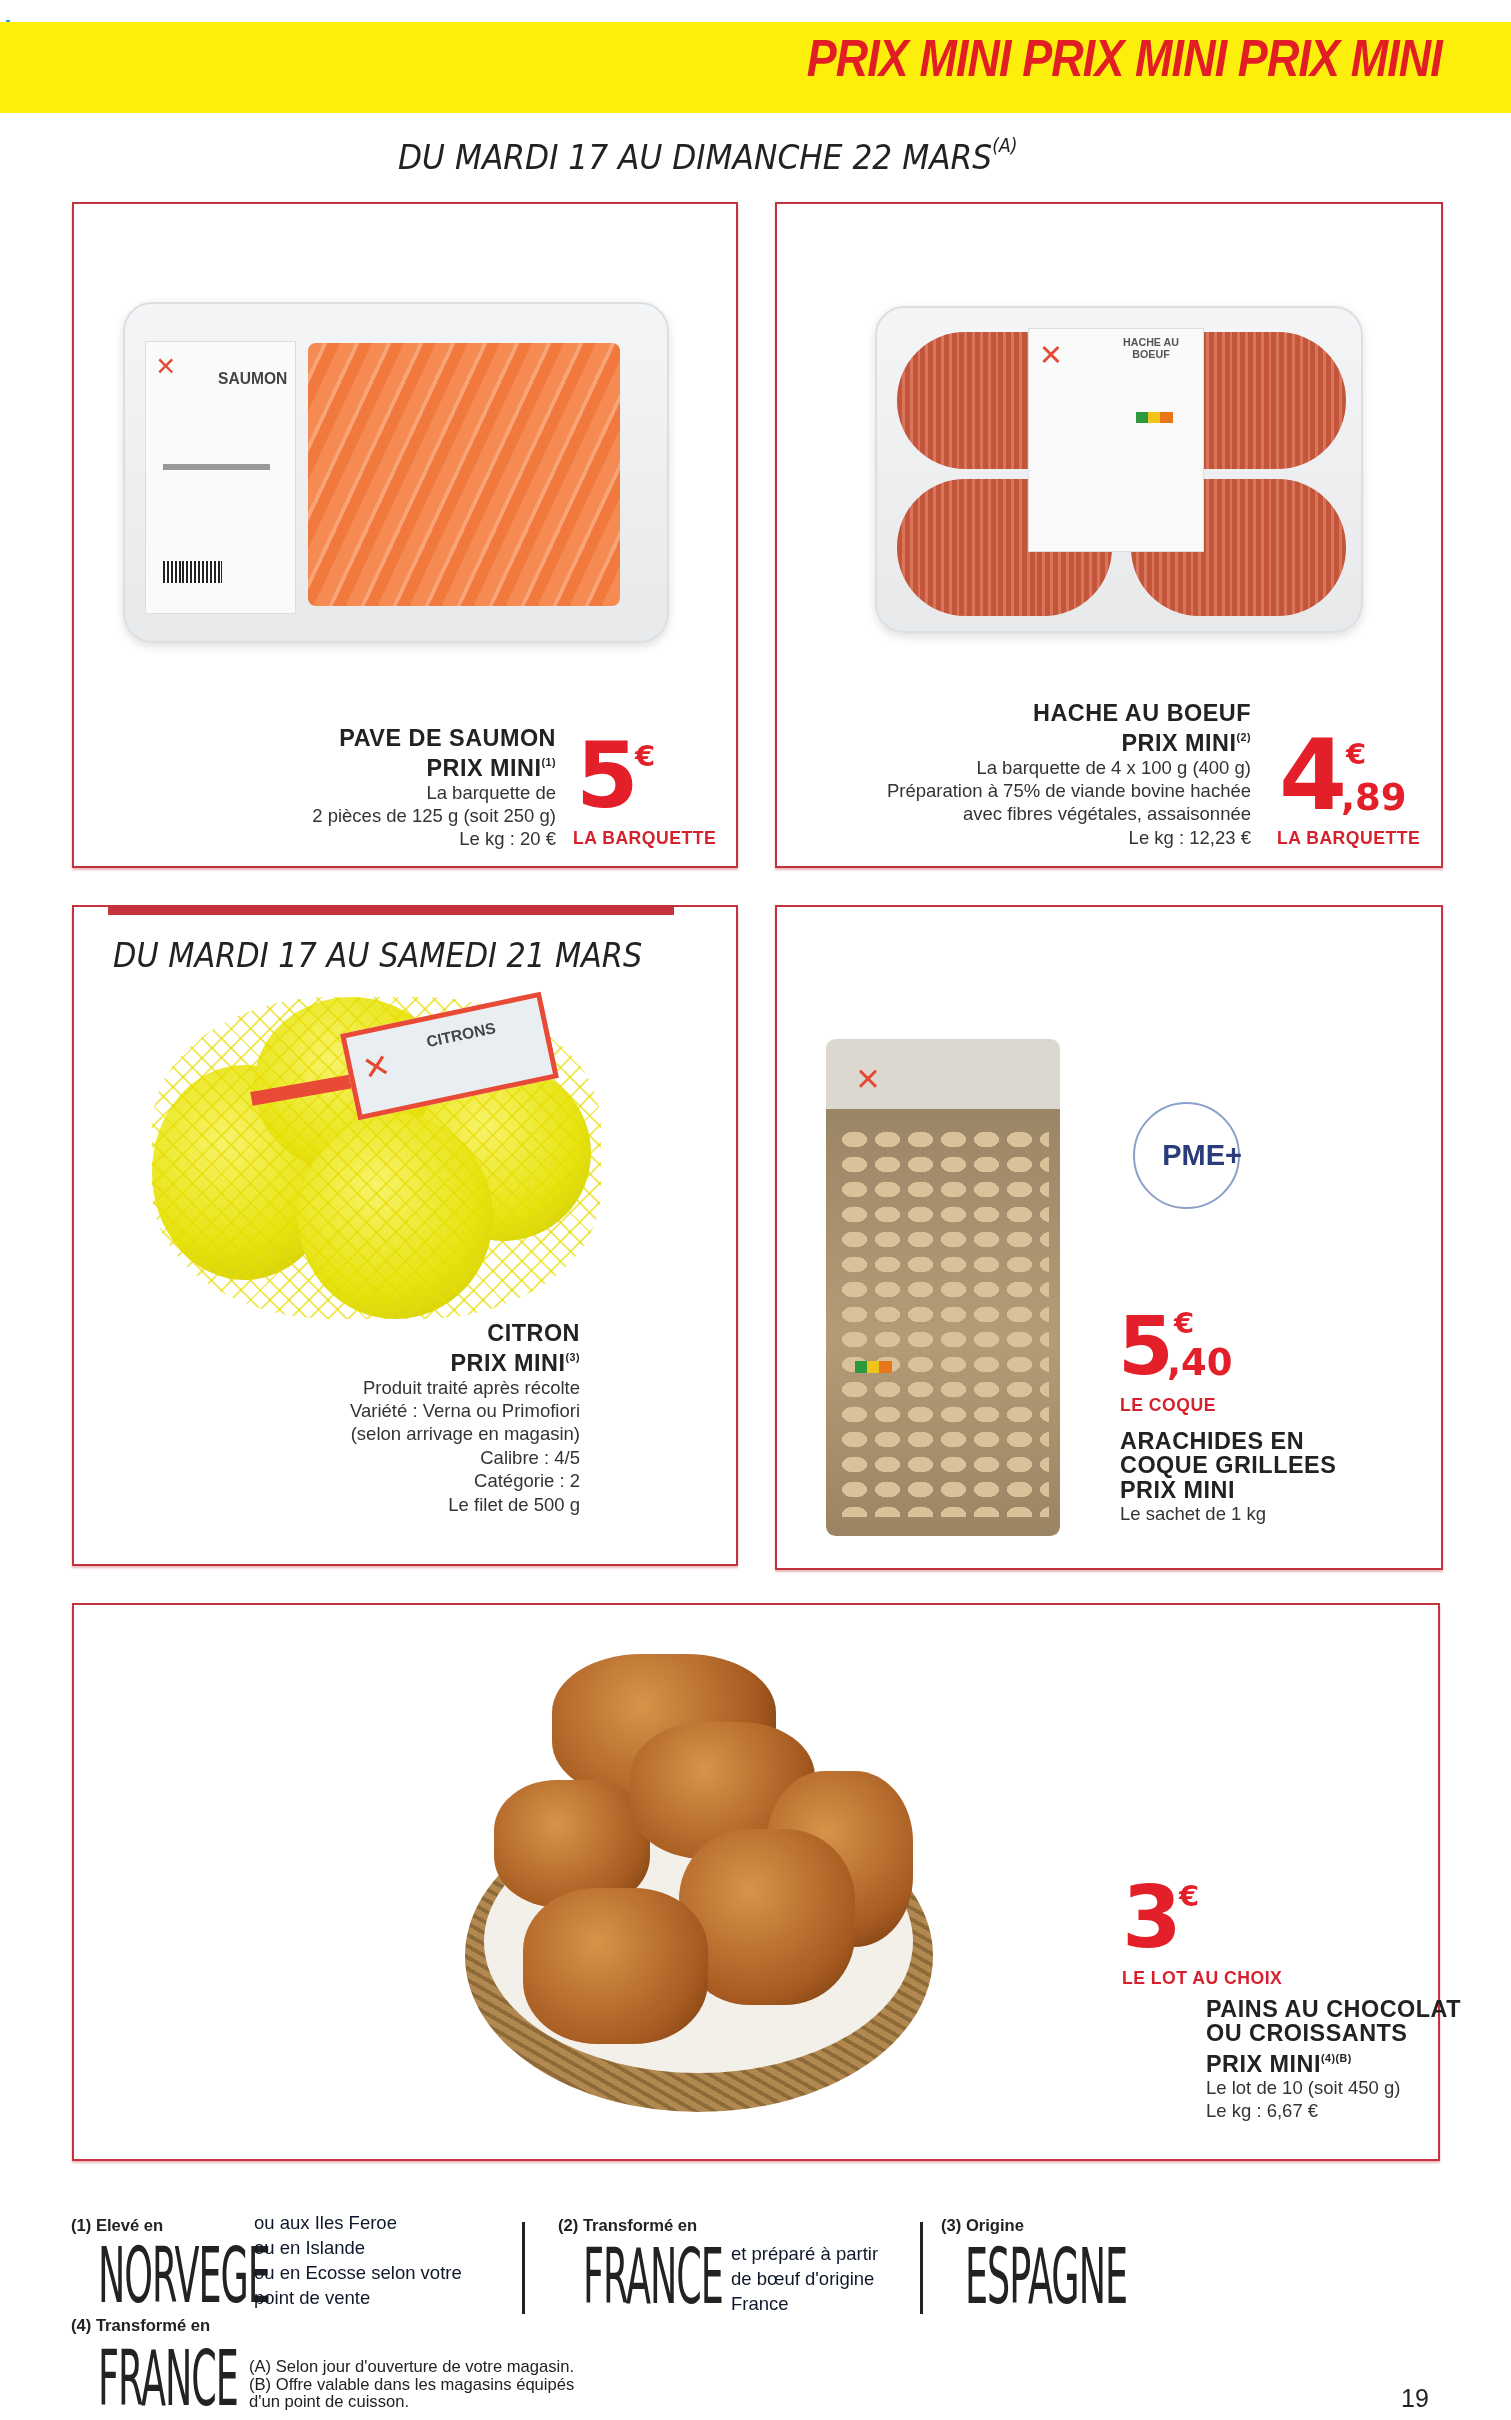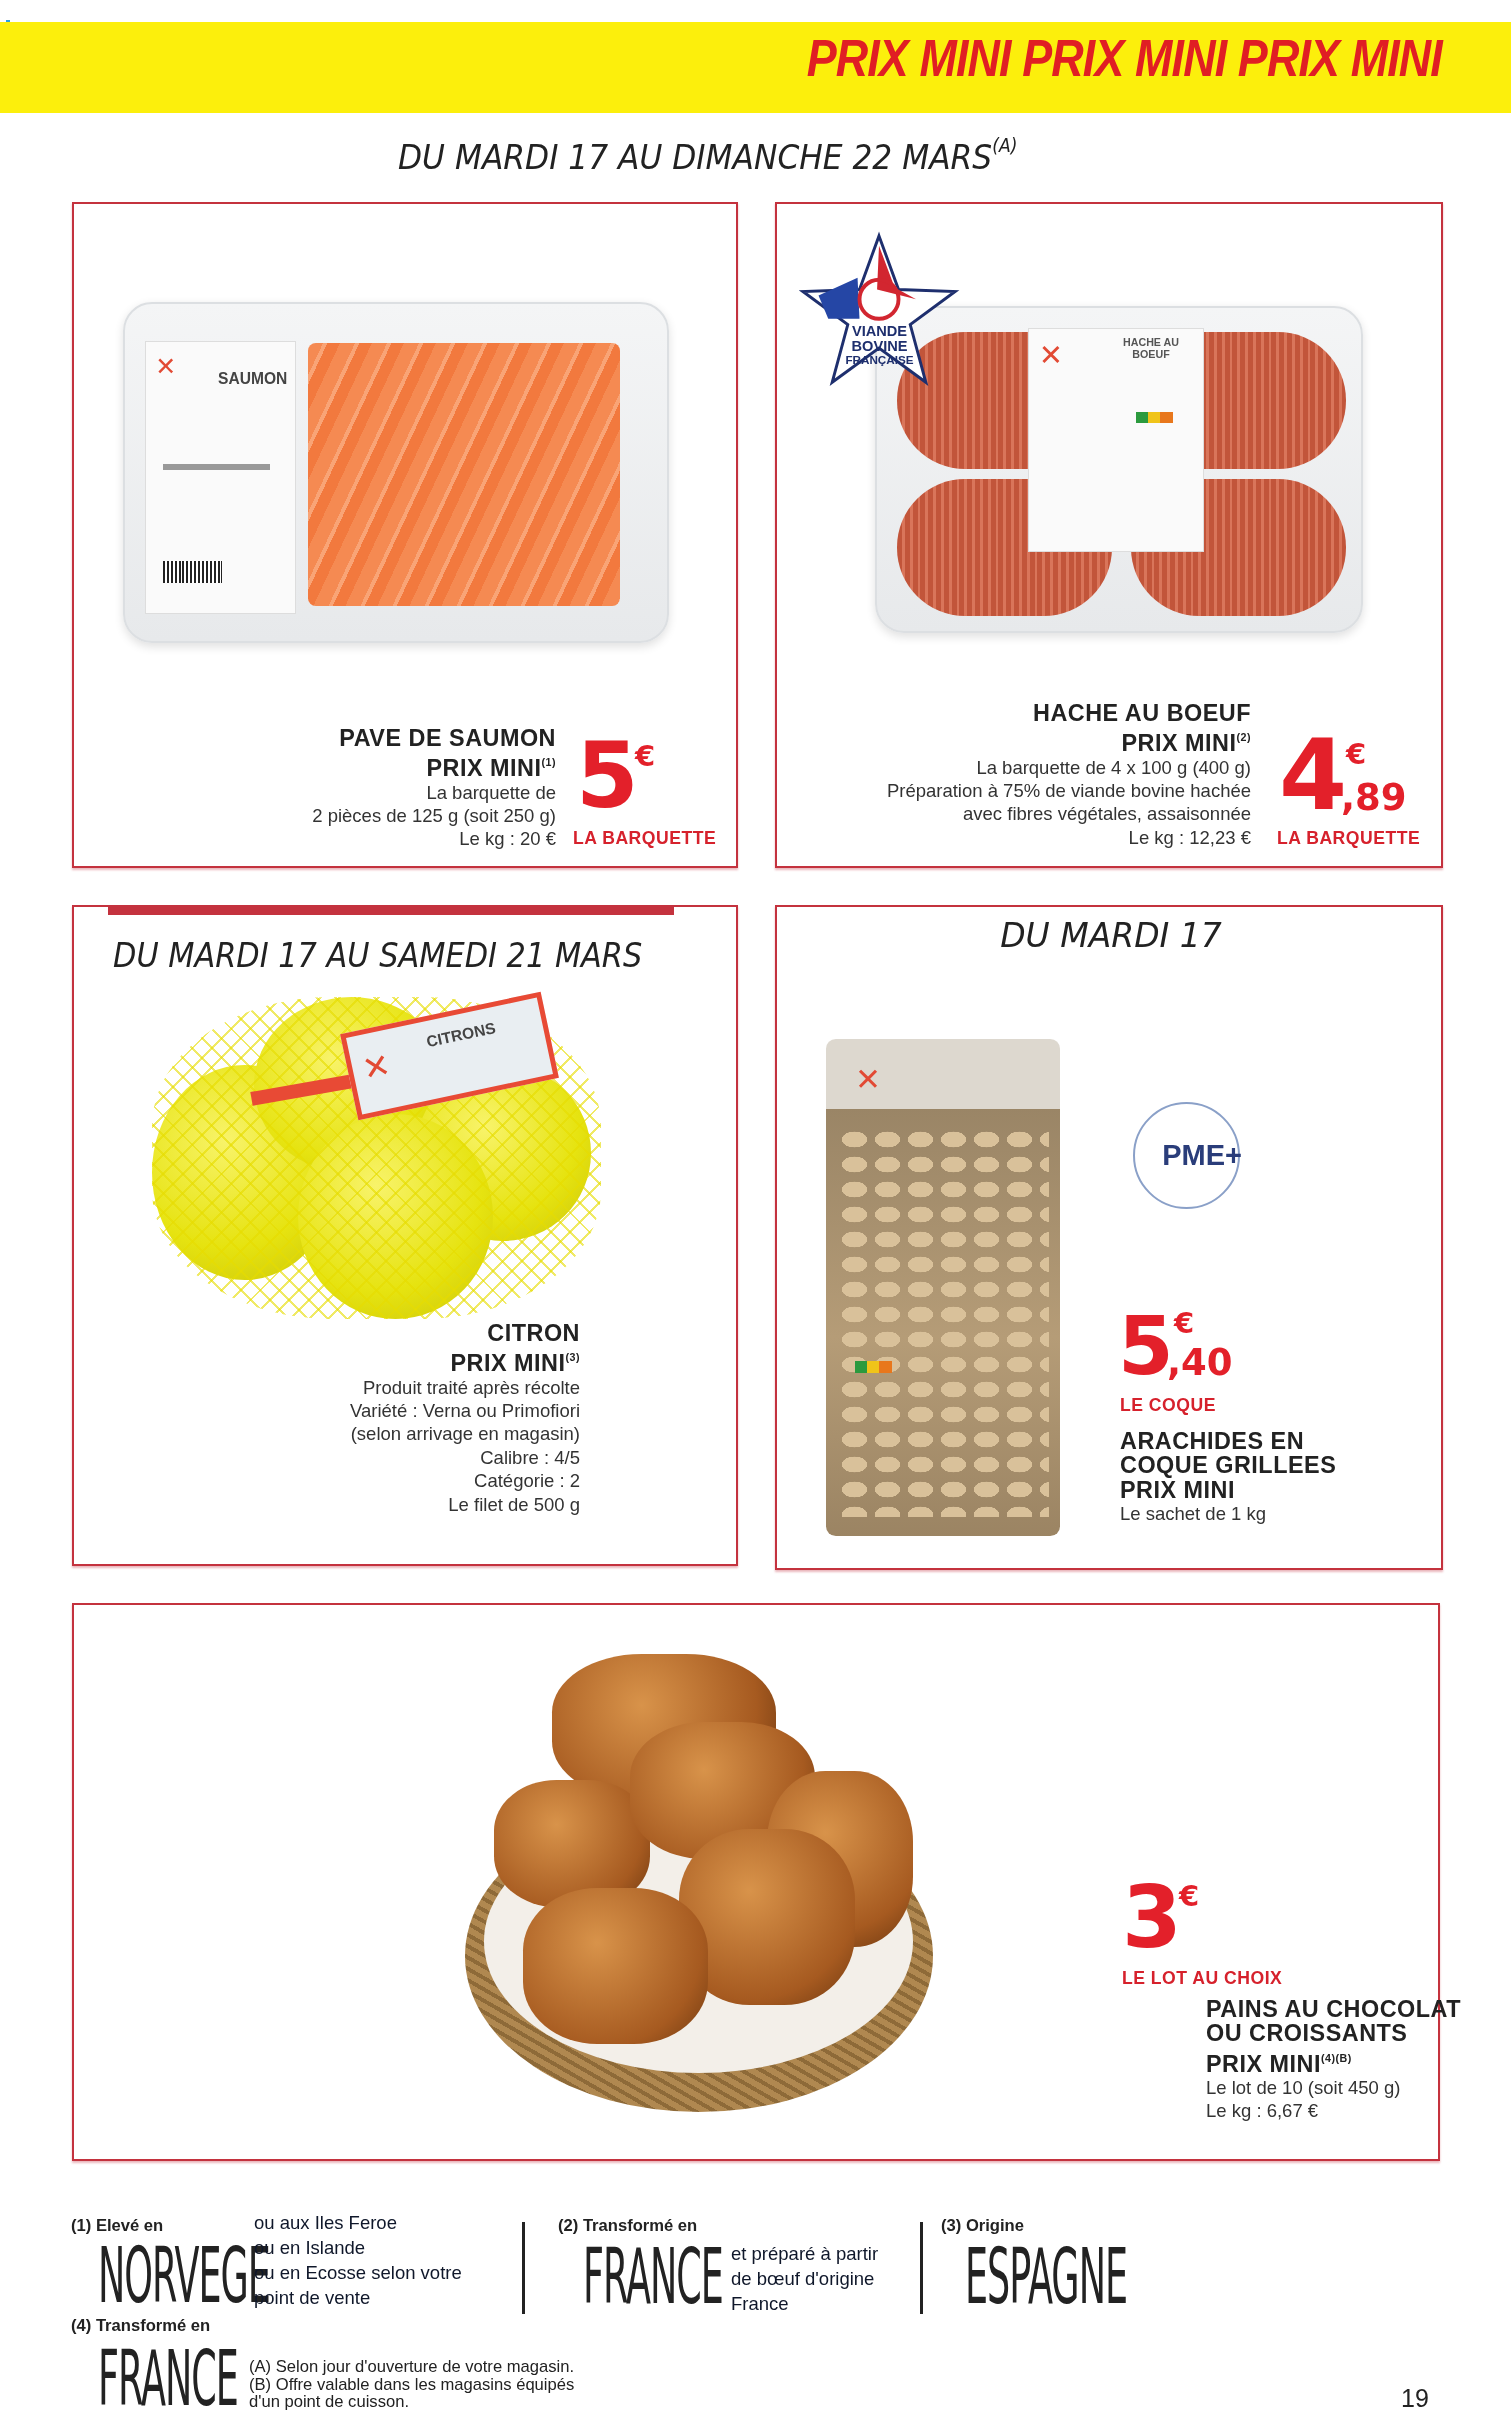--- a/index.html
+++ b/index.html
@@ -86,33 +86,20 @@
     <div class="abs patty" style="left:254px; top:24.4px; width:215px; height:137px;"></div>
     <div class="abs patty" style="left:19.5px; top:171px; width:215px; height:137px;"></div>
     <div class="abs patty" style="left:254px; top:171px; width:215px; height:137px;"></div>
     <div class="abs label-white" style="left:151px; top:19.5px; width:176px; height:224px;">
       <div class="abs arrow-mark" style="left:9.8px; top:9.8px; font-size:29px;">✕</div>
       <div class="abs" style="left:78px; top:7.8px; width:88px; font-size:10.7px; font-weight:bold; color:#555; text-align:center;">HACHE AU BOEUF</div>
       <div class="abs" style="left:107px; top:83px; width:37px; height:11.7px; background:linear-gradient(90deg,#2b9a3e 0 33%,#f0c419 33% 66%,#e8771c 66%);"></div>
     </div>
   </div>
 
-  <div class="abs" style="left:21.5px; top:27px; width:161px; height:161px;">
-    <svg width="161" height="161" viewBox="0 0 165 165">
-      <polygon points="82,5 102,60 160,62 114,96 130,155 82,120 34,155 50,96 4,62 62,60" fill="#fff" stroke="#1e2f6e" stroke-width="3"></polygon>
-      <polygon points="20,66 60,48 62,90 30,90" fill="#2546a5"></polygon>
-      <polygon points="82,15 98,58 120,70 80,60" fill="#d22630"></polygon>
-      <circle cx="82" cy="70" r="20" fill="none" stroke="#d22630" stroke-width="4"></circle>
-    </svg>
-    <div class="abs" style="left:37px; top:93px; width:88px; text-align:center; color:#1e2f6e; font-weight:bold; font-size:14.6px; line-height:14.6px;">
-      <div>VIANDE</div>
-      <div>BOVINE</div>
-      <div style="font-size:11.7px;">FRANÇAISE</div>
-    </div>
-  </div>
 
   <div class="abs right" style="right:190px; top:497px; width:458px;">
     <div class="prod-name">HACHE AU BOEUF</div>
     <div class="prod-name"><span>PRIX MINI</span><sup>(2)</sup></div>
     <div class="prod-desc">La barquette de 4 x 100 g (400 g)</div>
     <div class="prod-desc">Préparation à 75% de viande bovine hachée</div>
     <div class="prod-desc">avec fibres végétales, assaisonnée</div>
     <div class="prod-desc">Le kg : 12,23 €</div>
   </div>
 
@@ -146,21 +133,20 @@
     <div class="prod-desc">Variété :  Verna ou Primofiori</div>
     <div class="prod-desc">(selon arrivage en magasin)</div>
     <div class="prod-desc">Calibre : 4/5</div>
     <div class="prod-desc">Catégorie : 2</div>
     <div class="prod-desc">Le filet  de 500 g</div>
   </div>
 </div>
 
 <div class="abs panel" style="left:775px; top:905px; width:668px; height:665px;">
   <div class="abs date-line" style="left:0; top:9.8px; width:668px; text-align:center; font-size:33px; line-height:37px; transform:none;">
-    <div>DU MARDI 17</div>
   </div>
 
   <div class="abs bag" style="left:49px; top:132px; width:234px; height:497px;">
     <div class="abs peanuts" style="left:11.7px; top:88px; width:211px; height:390px;"></div>
     <div class="abs arrow-mark" style="left:29px; top:21.5px; font-size:31px;">✕</div>
     <div class="abs" style="left:29px; top:322px; width:37px; height:11.7px; background:linear-gradient(90deg,#2b9a3e 0 33%,#f0c419 33% 66%,#e8771c 66%);"></div>
   </div>
 
   <div class="abs" style="left:356px; top:195px; width:107px; height:107px; border-radius:50%; border:2.9px solid #8aa0c8; background:#fff;">
     <div class="abs" style="left:0; top:35px; width:107px; text-align:right; font-size:29px; font-weight:bold; color:#2a3d7a;">PME+</div>

